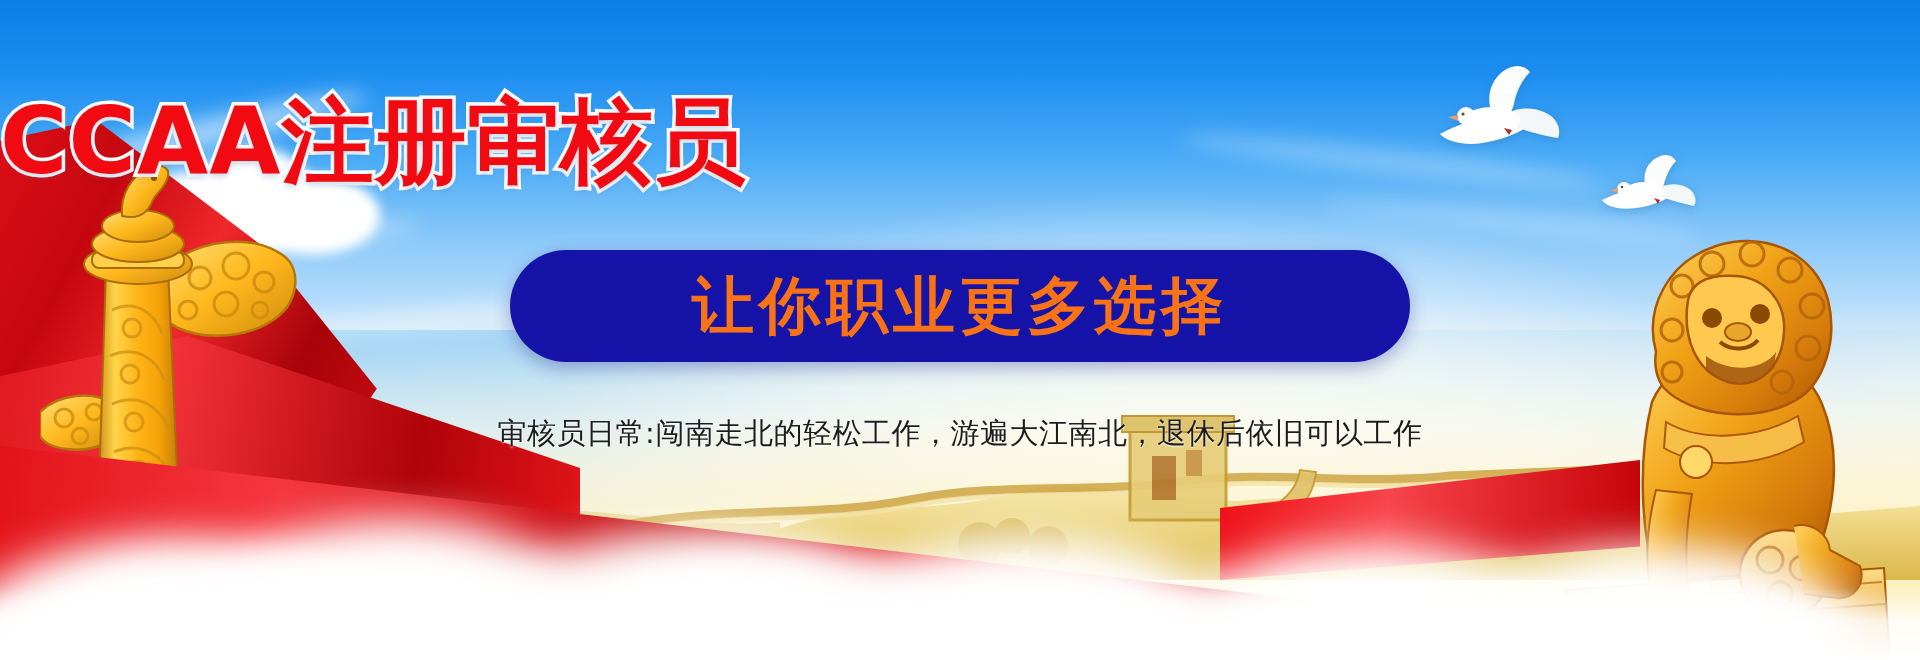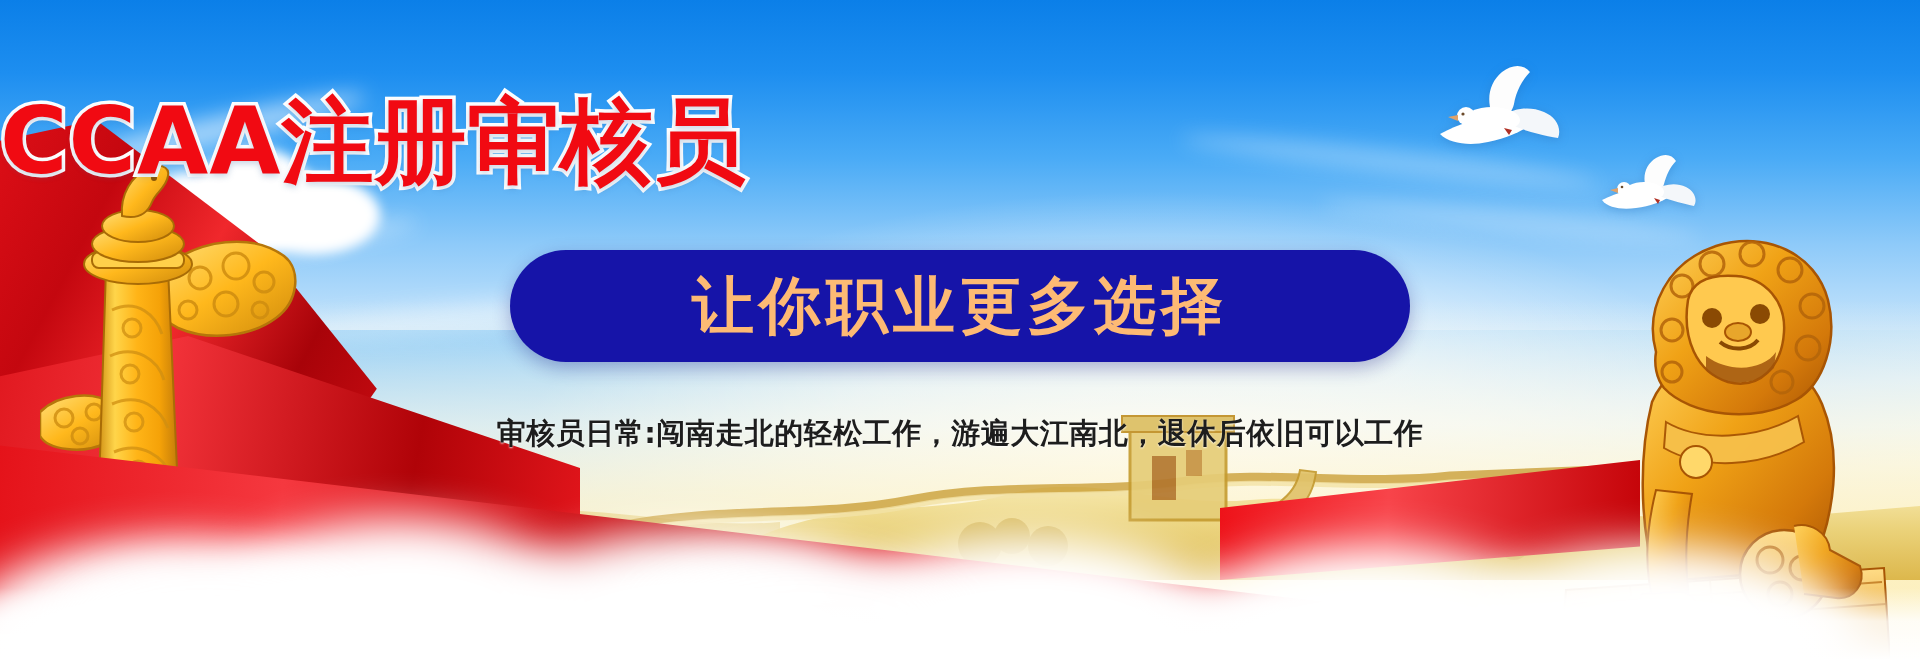--- a/index.html
+++ b/index.html
@@ -122,30 +122,30 @@
     width:900px;height:112px;
     background:#1614a8;
     border-radius:56px;
     display:flex;align-items:center;justify-content:center;
     box-shadow:0 6px 18px rgba(20,18,120,.3);
   }
   .pill-text{
     font-family:Liberation Mono, monospace;
     font-weight:bold;
     font-size:62px;
-    color:#fdba74;
+    color:#f97316;
     letter-spacing:5px;
     white-space:nowrap;
   }
 
   .subline{
     position:absolute;left:0;top:414px;width:100%;
     text-align:center;
     font-family:"DejaVu Sans","Liberation Sans",sans-serif;
-    font-weight:bold;
+    font-weight:normal;
     font-size:29px;
     color:#1d1d1d;
     letter-spacing:.5px;
     white-space:nowrap;
     text-shadow:0 1px 2px rgba(255,255,255,.85);
   }
 </style>
 </head>
 <body>
 

